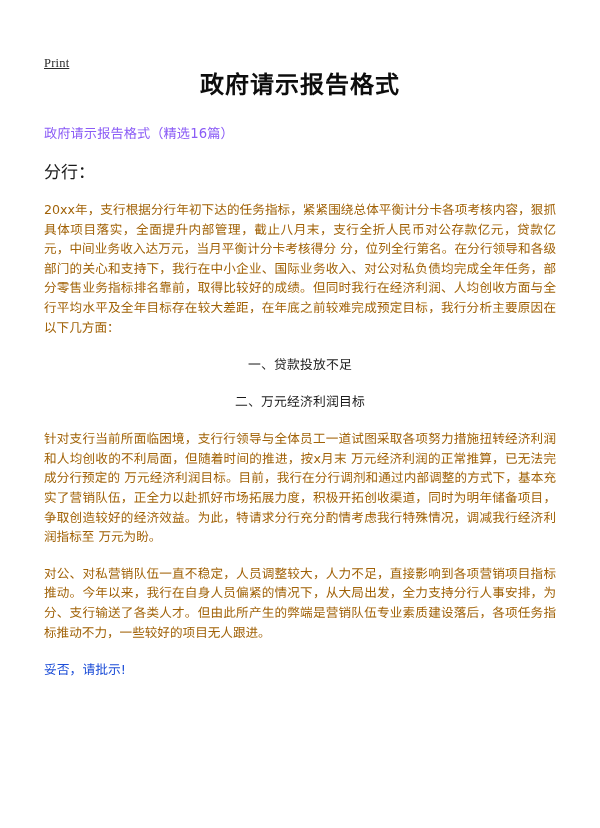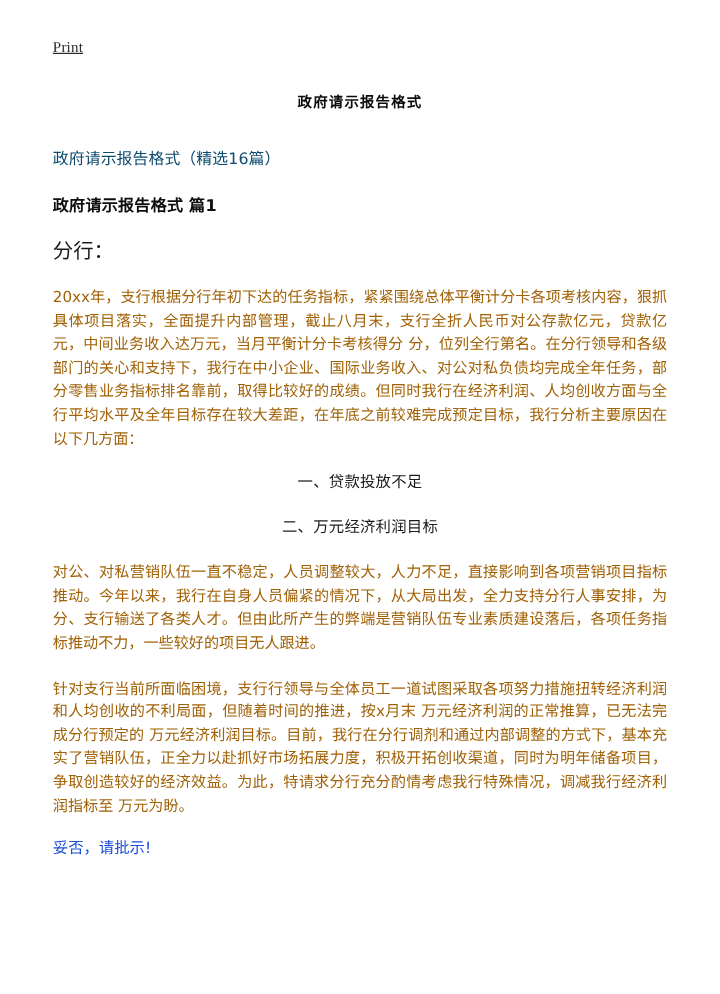--- a/index.html
+++ b/index.html
@@ -18,49 +18,49 @@
   }
   .page {
     position: relative;
     width: 600px;
     height: 828px;
     box-sizing: border-box;
     background: #ffffff;
   }
   .print-link {
     position: absolute;
-    top: 32px;
+    top: 56px;
     left: 44px;
     font-family: "Liberation Serif", "DejaVu Serif", serif;
     font-size: 12.5px;
     line-height: 14px;
     color: #2b2b2b;
     letter-spacing: .2px;
   }
   .content {
     position: absolute;
     top: 72px;
     left: 44px;
     width: 512px;
   }
   .doc-title {
     margin: 0 0 26px 0;
     text-align: center;
-    font-size: 12px;
+    font-size: 24px;
     line-height: 26px;
     font-weight: bold;
     letter-spacing: 1px;
     color: #0d0d0d;
     font-family: "DejaVu Sans", "Liberation Sans", sans-serif;
   }
   .subtitle {
     margin: 0 0 20px 0;
     font-size: 13.2px;
     line-height: 19px;
-    color: #0c4a6e;
+    color: #8b5cf6;
     letter-spacing: .1px;
   }
   .section-heading {
     margin: 0 0 19px 0;
     font-size: 13.4px;
     line-height: 19px;
     font-weight: bold;
     color: #0d0d0d;
     letter-spacing: .2px;
   }
@@ -104,31 +104,30 @@
 <div class="page">
 
   <a class="print-link" href="#">Print</a>
 
   <div class="content">
 
     <h1 class="doc-title">政府请示报告格式</h1>
 
     <p class="subtitle">政府请示报告格式（精选16篇）</p>
 
-    <h2 class="section-heading">政府请示报告格式 篇1</h2>
 
     <p class="salutation">分行：</p>
 
     <p class="para">20xx年，支行根据分行年初下达的任务指标，紧紧围绕总体平衡计分卡各项考核内容，狠抓具体项目落实，全面提升内部管理，截止八月末，支行全折人民币对公存款亿元，贷款亿元，中间业务收入达万元，当月平衡计分卡考核得分 分，位列全行第名。在分行领导和各级部门的关心和支持下，我行在中小企业、国际业务收入、对公对私负债均完成全年任务，部分零售业务指标排名靠前，取得比较好的成绩。但同时我行在经济利润、人均创收方面与全行平均水平及全年目标存在较大差距，在年底之前较难完成预定目标，我行分析主要原因在以下几方面：</p>
 
     <p class="sub-heading">一、贷款投放不足</p>
 
 
     <p class="sub-heading">二、万元经济利润目标</p>
 
+    <p class="para tight">针对支行当前所面临困境，支行行领导与全体员工一道试图采取各项努力措施扭转经济利润和人均创收的不利局面，但随着时间的推进，按x月末 万元经济利润的正常推算，已无法完成分行预定的 万元经济利润目标。目前，我行在分行调剂和通过内部调整的方式下，基本充实了营销队伍，正全力以赴抓好市场拓展力度，积极开拓创收渠道，同时为明年储备项目，争取创造较好的经济效益。为此，特请求分行充分酌情考虑我行特殊情况，调减我行经济利润指标至 万元为盼。</p>
+
     <p class="para">对公、对私营销队伍一直不稳定，人员调整较大，人力不足，直接影响到各项营销项目指标推动。今年以来，我行在自身人员偏紧的情况下，从大局出发，全力支持分行人事安排，为分、支行输送了各类人才。但由此所产生的弊端是营销队伍专业素质建设落后，各项任务指标推动不力，一些较好的项目无人跟进。</p>
-
-    <p class="para tight">针对支行当前所面临困境，支行行领导与全体员工一道试图采取各项努力措施扭转经济利润和人均创收的不利局面，但随着时间的推进，按x月末 万元经济利润的正常推算，已无法完成分行预定的 万元经济利润目标。目前，我行在分行调剂和通过内部调整的方式下，基本充实了营销队伍，正全力以赴抓好市场拓展力度，积极开拓创收渠道，同时为明年储备项目，争取创造较好的经济效益。为此，特请求分行充分酌情考虑我行特殊情况，调减我行经济利润指标至 万元为盼。</p>
 
     <p class="closing">妥否，请批示!</p>
 
   </div>
 </div>
 
 </body></html>

